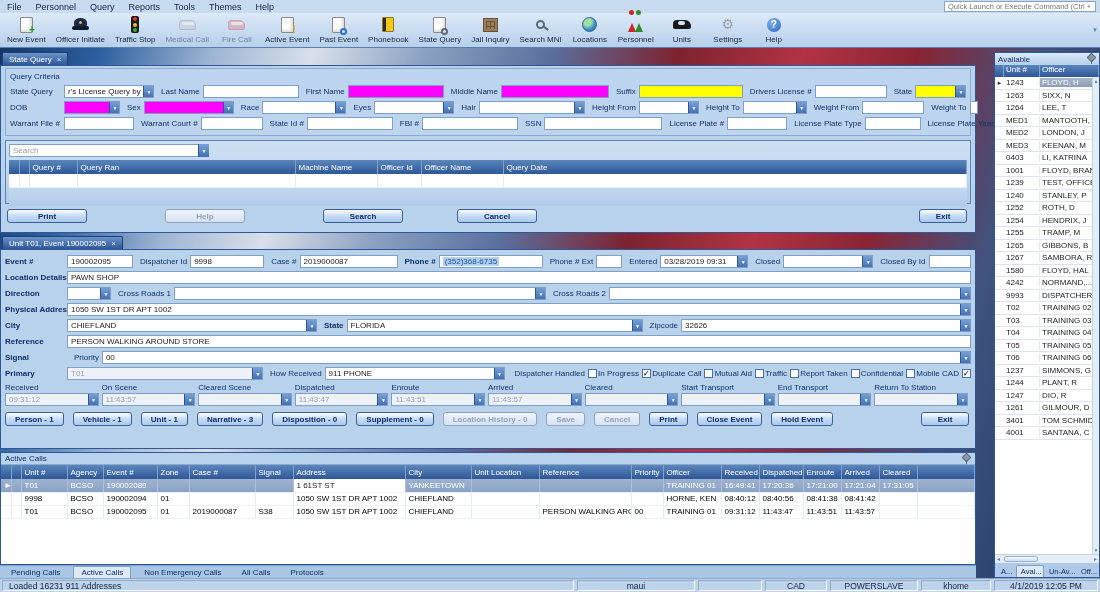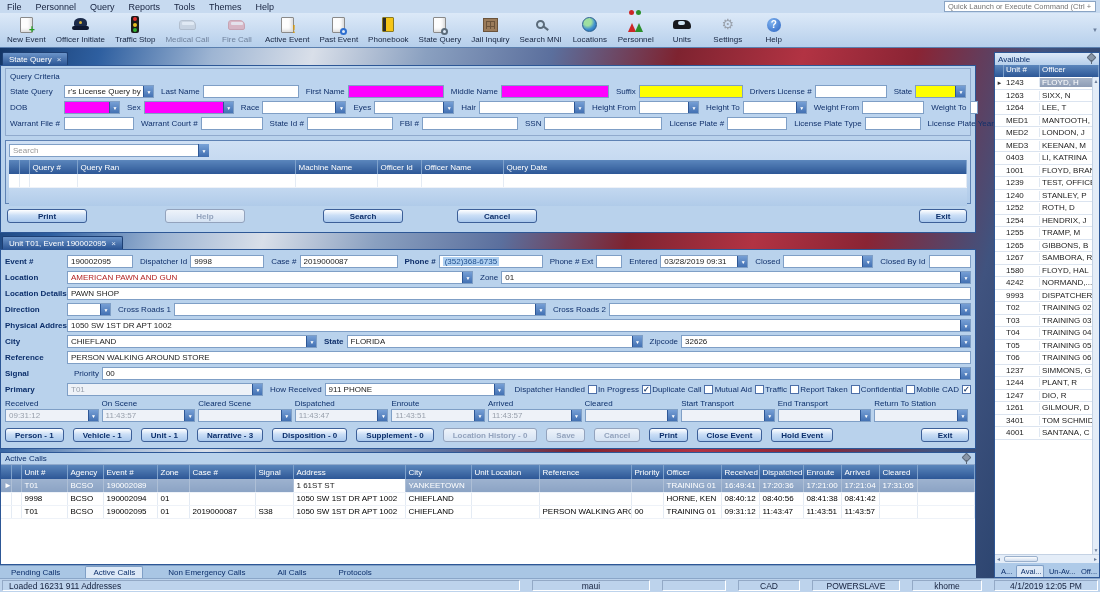--- a/index.html
+++ b/index.html
@@ -101,21 +101,21 @@
 .cpanel{flex:1;margin-top:3px;display:flex;flex-direction:column;min-height:0;background:#fff}
 .chead{height:12px;background:#b9d2ec;font-size:8px;color:#0c2f6b;display:flex;align-items:center;padding:0 4px;border-bottom:1px solid #8fa9cc;flex-shrink:0}
 .pin{width:9px;height:10px;position:relative;display:inline-block;margin-left:auto}
 .pin::before{content:'';position:absolute;left:1px;top:0;width:5px;height:5px;background:#8a97a8;border:1px solid #5a6778;border-radius:1px;transform:rotate(45deg)}
 .pin::after{content:'';position:absolute;left:4px;top:6px;width:1px;height:4px;background:#5a6778}
 .cwrap{flex:1;overflow:hidden;background:#fff}
 tr.sel td{background:linear-gradient(#9db2cf,#8ba3c4);color:#fff;border-right-color:#aebfd6}
 tr.sel td.edit{background:#fff;color:#222}
 tr.sel td.selc{background:linear-gradient(#9db2cf,#8ba3c4)}
 
-.btabs{height:13px;background:#a9c6e4;display:flex;align-items:flex-end;font-size:8px;color:#0c2f6b;border-top:1px solid #7f9fc6;flex-shrink:0;padding-left:4px;gap:18px}
+.btabs{height:13px;background:#a9c6e4;display:flex;align-items:flex-end;font-size:8px;color:#0c2f6b;border-top:1px solid #7f9fc6;flex-shrink:0;padding-left:4px;gap:6px}
 .btab{padding:1px 7px;white-space:nowrap}
 .btab.active{background:#dde9f7;border:1px solid #7f9fc6;border-bottom:none;border-radius:2px 2px 0 0}
 
 .sidebar{width:106px;margin-left:auto;background:#b9d2ec;border:1px solid #2d5796;display:flex;flex-direction:column;min-height:0}
 .stitle{height:12px;background:linear-gradient(#dcE9f8,#b6cfeb);font-size:8px;color:#0c2f6b;display:flex;align-items:center;padding:0 3px;flex-shrink:0}
 .shdr{display:flex;height:12px;font-size:8px;color:#fff;background:linear-gradient(#5b86bc,#2d5796);flex-shrink:0}
 .shdr span{padding:0 2px;border-right:1px solid #7fa2cc;overflow:hidden;white-space:nowrap}
 .sh-a{width:9px}.sh-u{width:36px}.sh-o{flex:1}
 .slist{flex:1;background:#fff;position:relative;overflow:hidden}
 .srow{display:flex;height:12.5px;font-size:8px;color:#222;border-bottom:1px solid #dbe4f0;align-items:center}
@@ -123,21 +123,21 @@
 .scell-unit{width:36px;padding:0 2px;border-right:1px solid #e0e8f2;overflow:hidden;white-space:nowrap;flex-shrink:0}
 .scell-off{flex:1;padding:0 2px;overflow:hidden;white-space:nowrap;margin-right:6px}
 .srow.sel .scell-off{background:linear-gradient(#aab6c9,#8d9cb5);color:#fff}
 .vscroll{position:absolute;right:0;top:0;bottom:0;width:7px;background:#e4edf8;border-left:1px solid #c4d2e4;display:flex;flex-direction:column;align-items:center;justify-content:space-between;font-size:5px;color:#6b7f9d;padding:1px 0}
 .hscroll{height:9px;background:#e4edf8;border-top:1px solid #c4d2e4;display:flex;align-items:center;justify-content:space-between;font-size:5px;color:#6b7f9d;padding:0 1px;flex-shrink:0;position:relative}
 .hthumb{position:absolute;left:9px;width:34px;top:1px;bottom:1px;background:linear-gradient(#fdfdfd,#cfdcee);border:1px solid #9ab0cc;border-radius:2px}
 .stabs{height:14px;display:flex;align-items:flex-end;background:#aecae8;font-size:7.5px;color:#0c2f6b;padding-left:2px;gap:1px;flex-shrink:0}
 .stab{padding:1px 4px;white-space:nowrap;overflow:hidden}
 .stab.active{background:#dde9f7;border:1px solid #7f9fc6;border-bottom:none;border-radius:2px 2px 0 0}
 
-.statusbar{height:14px;background:#bdd3ec;border-top:1px solid #8aa6c8;display:flex;align-items:center;font-size:8.5px;color:#15213d;flex-shrink:0;padding:0 2px;gap:12px}
+.statusbar{height:14px;background:#bdd3ec;border-top:1px solid #8aa6c8;display:flex;align-items:center;font-size:8.5px;color:#15213d;flex-shrink:0;padding:0 2px;gap:3px}
 .scell{border:1px solid;border-color:#93a9c6 #fff #fff #93a9c6;height:11px;display:flex;align-items:center;padding:0 6px;white-space:nowrap;overflow:hidden}
 .scell.left{flex:1}
 </style>
 </head>
 <body>
 
 <div class="app">
 
   <div class="menubar">
     <span class="mitem">File</span>
@@ -479,32 +479,20 @@
               <span class="ddb">▼</span>
             </div>
           <span class="il">Closed</span>
           <div class="fld" style="width:90px">
               <span class="val"></span>
               <span class="ddb">▼</span>
             </div>
           <span class="il">Closed By Id</span>
           <div class="fld grow">
               <span class="val"></span>
-            </div>
-        </div>
-        <div class="row">
-          <span class="elbl">Location</span>
-          <div class="fld red" style="width:406px">
-              <span class="val">AMERICAN PAWN AND GUN</span>
-              <span class="ddb">▼</span>
-            </div>
-          <span class="il">Zone</span>
-          <div class="fld grow">
-              <span class="val">01</span>
-              <span class="ddb">▼</span>
             </div>
         </div>
         <div class="row">
           <span class="elbl">Location Details</span>
           <div class="fld grow">
               <span class="val">PAWN SHOP</span>
             </div>
         </div>
         <div class="row">
           <span class="elbl">Direction</span>

